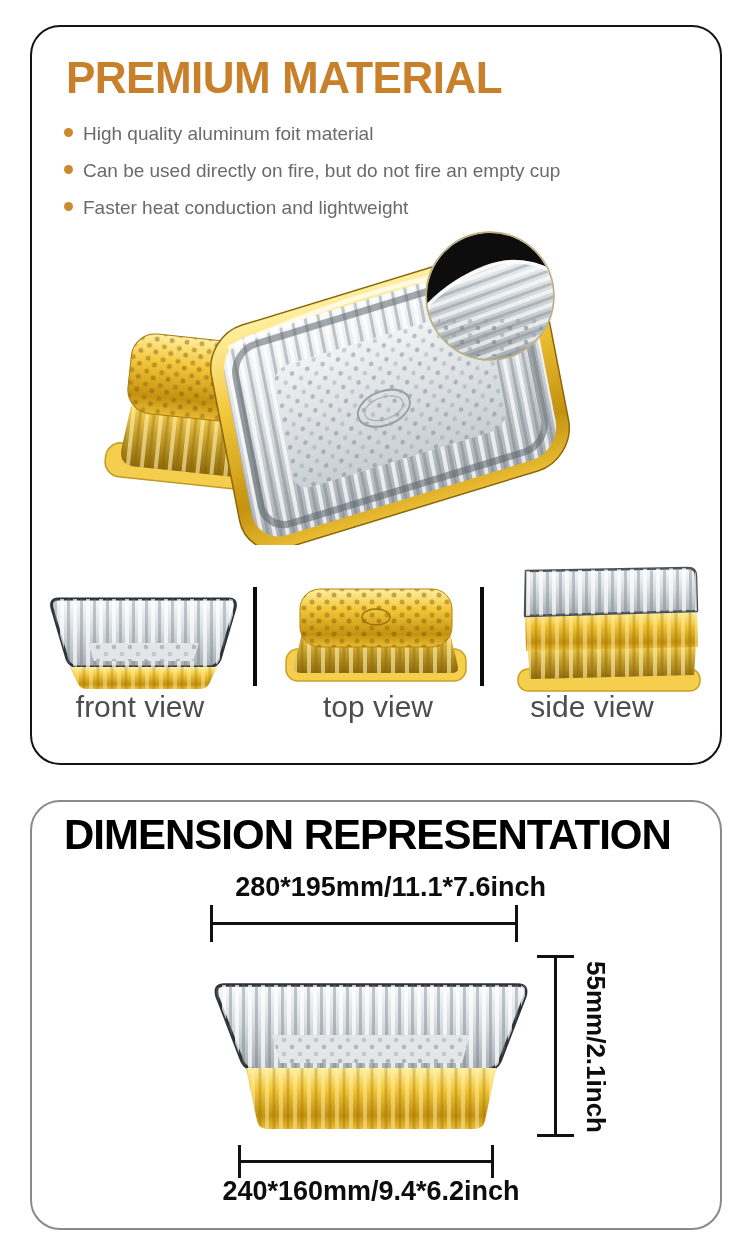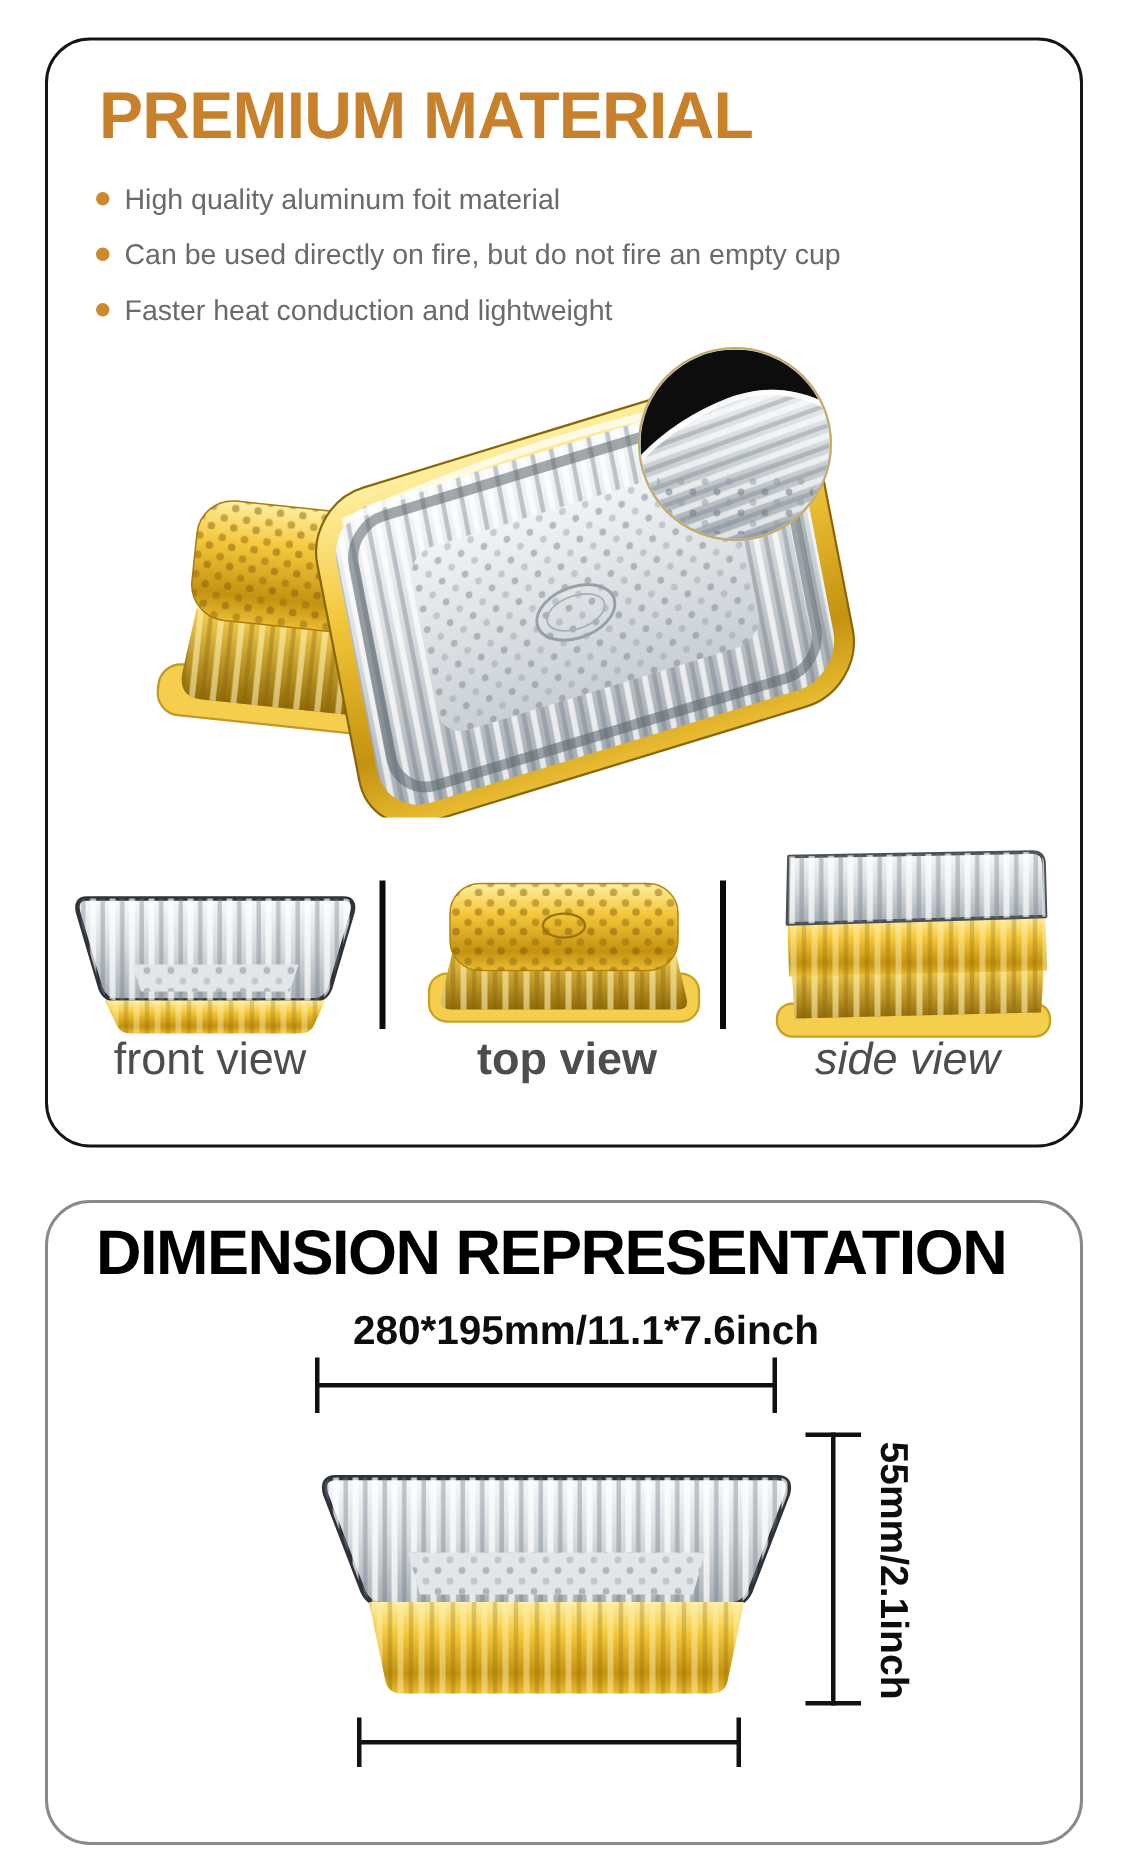--- a/index.html
+++ b/index.html
@@ -15,22 +15,22 @@
   .b-row{display:flex;align-items:flex-start;}
   .b-dot{width:9px;height:9px;border-radius:50%;background:#CC8A2E;margin:6px 10px 0 0;flex:0 0 auto;}
   .b-txt{font-size:19px;color:#6a6a6a;line-height:23px;white-space:nowrap;}
   .hero{position:absolute;left:75px;top:220px;width:590px;height:325px;}
   .view-img{position:absolute;}
   .vdiv{position:absolute;width:4px;background:#0b0b0b;}
   .vdiv1{left:253px;top:587px;height:99px;}
   .vdiv2{left:480px;top:587px;height:99px;}
   .view-label{position:absolute;top:690px;font-size:30px;color:#4d4d4d;text-align:center;white-space:nowrap;}
   .vl1{left:40px;width:200px;}
-  .vl2{left:278px;width:200px;font-weight:bold;}
-  .vl3{left:505px;width:200px;font-style:italic;}
+  .vl2{left:278px;width:200px;}
+  .vl3{left:492px;width:200px;}
   .dim-text{position:absolute;font-weight:700;color:#0d0d0d;white-space:nowrap;}
   .dt-top{left:180px;top:872px;width:366px;text-align:right;font-size:27px;}
   .dt-bottom{left:190px;top:1176px;width:362px;text-align:center;font-size:27px;}
   .dt-side{left:580px;top:956px;height:182px;font-size:26px;writing-mode:vertical-rl;
            display:flex;align-items:center;justify-content:center;}
   .hline{position:absolute;}
   .hline .bar{position:absolute;left:0;right:0;top:50%;margin-top:-1.5px;height:3px;background:#111;}
   .hline .tl{position:absolute;left:0;top:0;bottom:0;width:3px;background:#111;}
   .hline .tr{position:absolute;right:0;top:0;bottom:0;width:3px;background:#111;}
   .vline{position:absolute;}
@@ -205,14 +205,15 @@
     <path d="M64,62 L262,62 L254,90 L72,90 Z" fill="url(#pDotS)" opacity="0.85"></path>
     <path d="M38,95 L288,95 L277,148 Q275,156 266,156 L60,156 Q51,156 49,148 Z" fill="url(#gGold)"></path>
     <path d="M38,95 L288,95 L277,148 Q275,156 266,156 L60,156 Q51,156 49,148 Z" fill="url(#pRibG)" opacity="0.55"></path>
   </svg>
 
   <div class="hline hd-bottom">
     <span class="tl"></span>
     <span class="bar"></span>
     <span class="tr"></span>
   </div>
+  <div class="dim-text dt-bottom">240*160mm/9.4*6.2inch</div>
 
 </div>
 
 </body></html>

